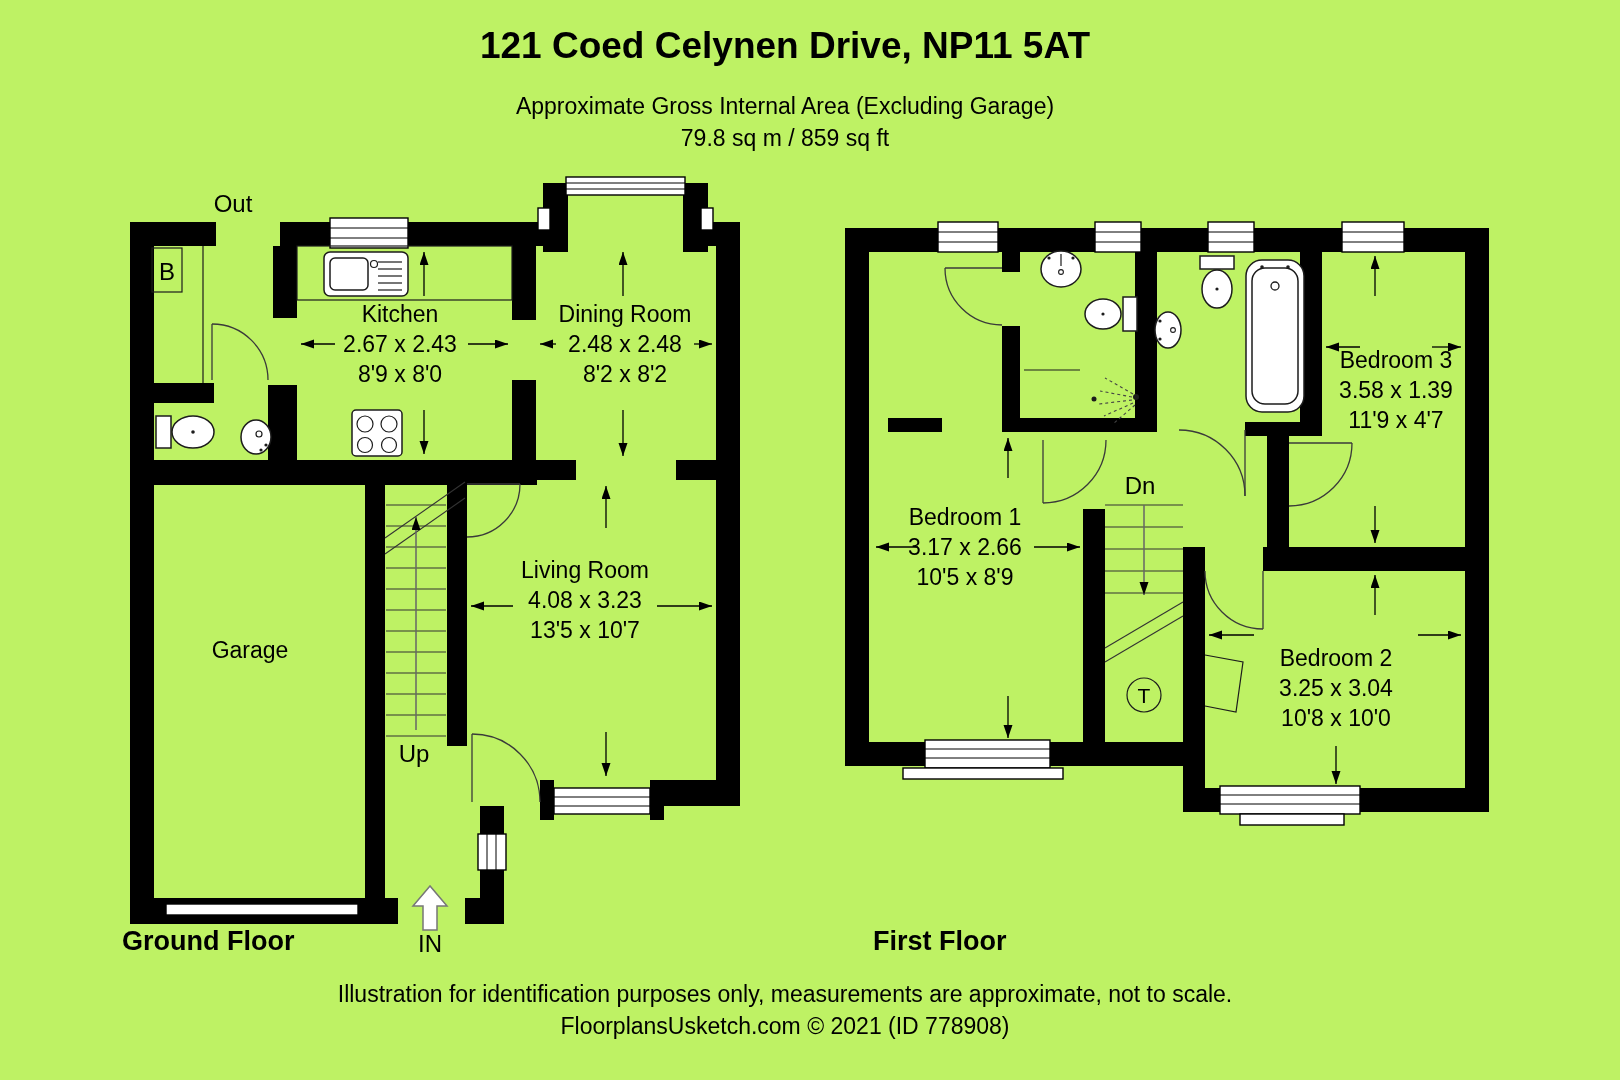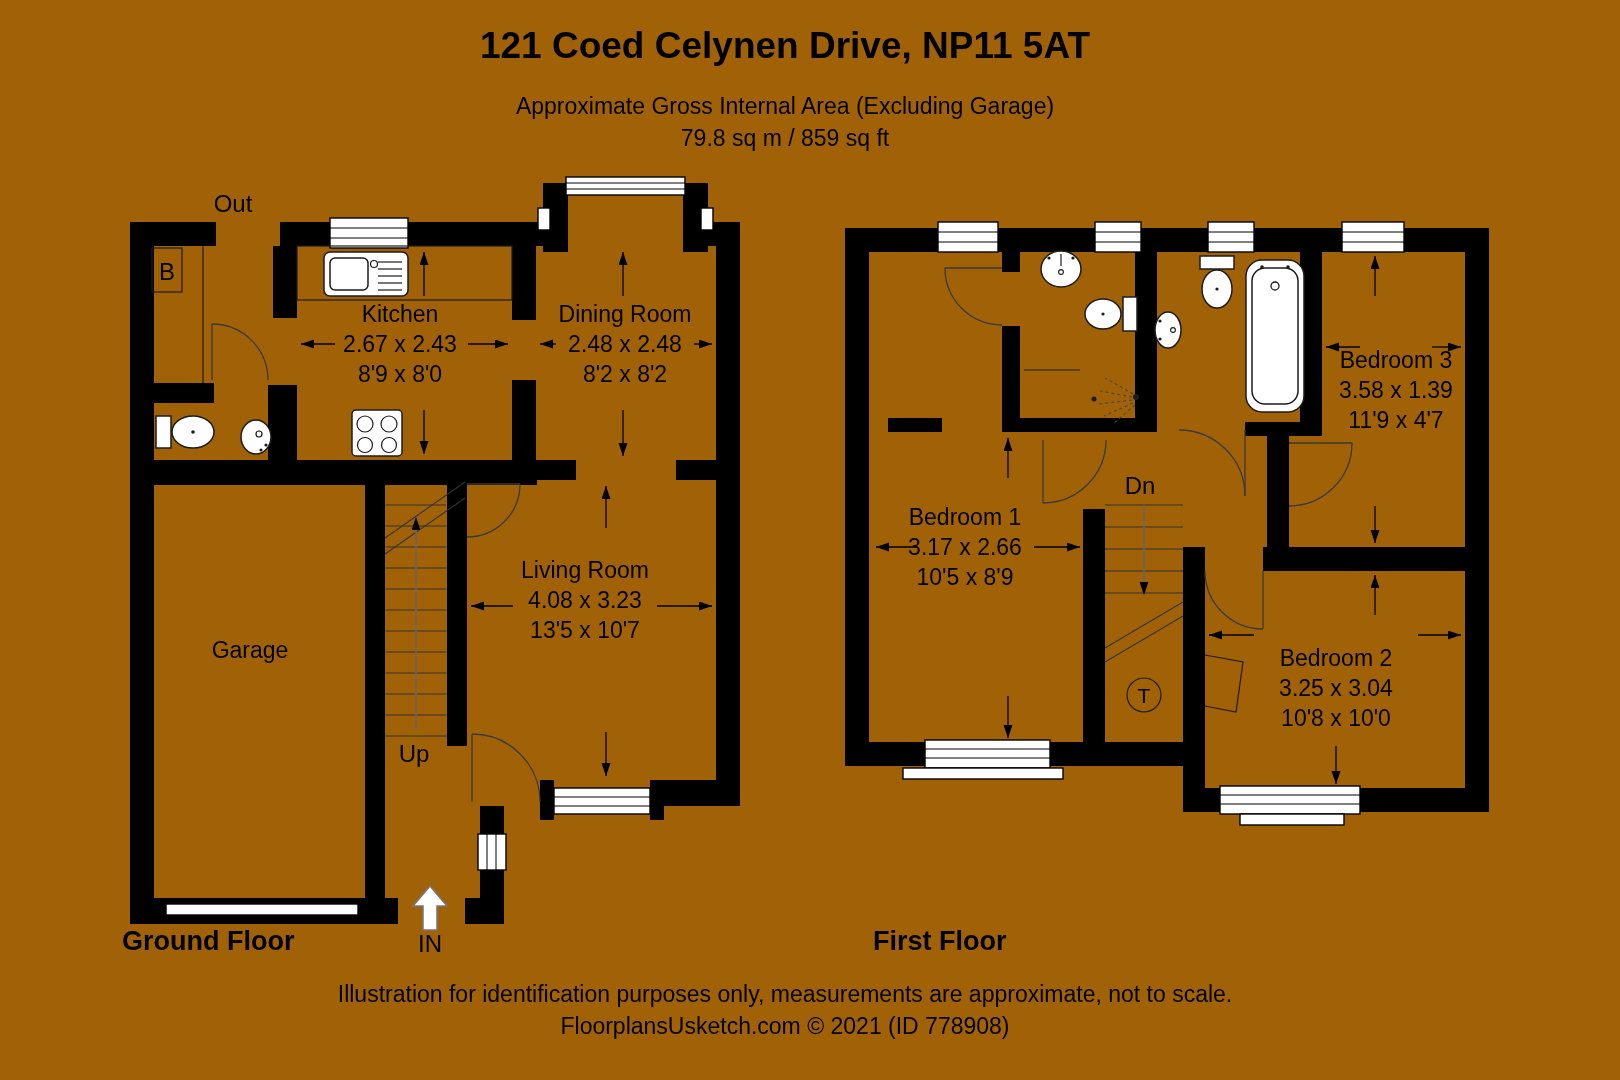--- a/index.html
+++ b/index.html
@@ -1,16 +1,16 @@
 <!DOCTYPE html>
 <html><head>
 <meta charset="utf-8">
 <style>
   html,body{margin:0;padding:0;background:#fff;}
-  #stage{position:relative;width:1620px;height:1080px;background:#a16207;overflow:hidden;}
+  #stage{position:relative;width:1620px;height:1080px;background:#bef264;overflow:hidden;}
   svg{display:block;}
   text{font-family:"Liberation Sans","DejaVu Sans",sans-serif;fill:#000;}
   .title{font-size:37px;font-weight:bold;text-anchor:middle;}
   .sub{font-size:23px;text-anchor:middle;}
   .rm{font-size:23px;text-anchor:middle;}
   .ann{font-size:24px;text-anchor:middle;}
   .annS{font-size:21px;text-anchor:middle;}
   .floorlbl{font-size:27px;font-weight:bold;}
   .foot{font-size:23px;text-anchor:middle;}
   .w{fill:#000;stroke:none;}

